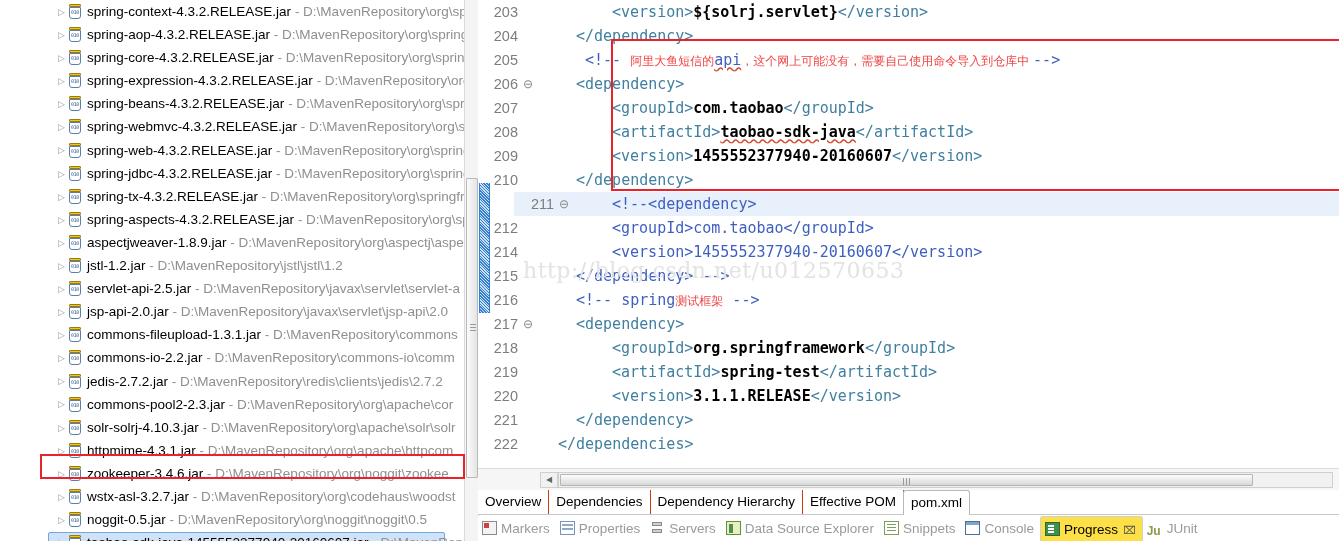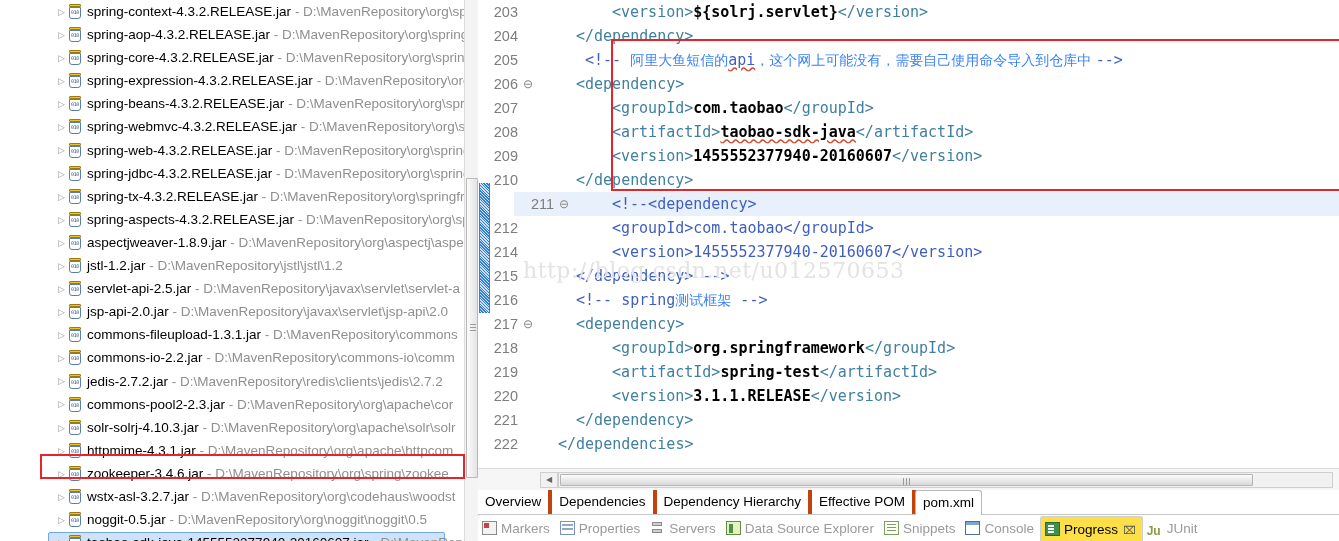--- a/index.html
+++ b/index.html
@@ -81,21 +81,21 @@
     color:#7d7d7d;font-family:"Liberation Sans",sans-serif;font-size:14.5px;
   }
   .foldmark{
     position:absolute;left:44px;top:0;width:12px;text-align:center;
     color:#8a8a8a;font-size:12px;font-family:"Liberation Sans",sans-serif;
   }
   .codetext{position:absolute;left:62px;top:0;}
   .tag{color:#3f7f9f;}
   .txt{color:#000;font-weight:bold;}
   .cmt{color:#3f5fbf;}
-  .cmt-cn{color:#3b82f6;font-family:"DejaVu Sans","Liberation Sans",sans-serif;font-size:14px;}
+  .cmt-cn{color:#ef4444;font-family:"DejaVu Sans","Liberation Sans",sans-serif;font-size:12px;}
   .sq{text-decoration:underline;text-decoration-style:wavy;text-decoration-color:#d24b2e;}
 
   
   #gutter{position:absolute;left:0;top:0;width:14px;height:468px;background:#fff;}
   #changebar{
     position:absolute;left:1px;top:183px;width:11px;height:130px;
     background:
       repeating-linear-gradient(45deg,#2f7fd6 0 1px,#cfe0f5 1px 2px);
     border-left:1px solid #2f7fd6;border-right:1px solid #2f7fd6;box-sizing:border-box;
   }
@@ -134,21 +134,21 @@
     background:repeating-linear-gradient(to right,#9a9a9a 0 1px,transparent 1px 3px);}
 
   
   #edit-tabs{
     position:absolute;left:0;top:490px;width:861px;height:25px;
     border-bottom:1px solid #c8c8c8;box-sizing:border-box;background:#fff;
   }
   .etab{
     position:relative;float:left;height:24px;line-height:24px;
     padding:0 7px;font-size:13.5px;color:#000;
-    border-right:4px solid #c2410c;box-sizing:border-box;cursor:default;
+    border-right:1px solid #c2410c;box-sizing:border-box;cursor:default;
   }
   .etab.active{
     border:1px solid #b8b8b8;border-bottom:none;border-radius:3px 3px 0 0;
     background:#fff;margin-left:-1px;height:25px;
   }
 
   
   #view-tabs{
     position:absolute;left:0;top:516px;width:861px;height:25px;background:#fff;
   }
@@ -199,21 +199,21 @@
         <div class="tree-row lvl2"><span class="rowinner"><span class="arrow">▷</span><span class="ico jar"><span class="lid"></span><span class="body"></span></span><span class="lbl-main">aspectjweaver-1.8.9.jar</span> <span class="lbl-dim">- D:\MavenRepository\org\aspectj\aspe</span></span></div>
         <div class="tree-row lvl2"><span class="rowinner"><span class="arrow">▷</span><span class="ico jar"><span class="lid"></span><span class="body"></span></span><span class="lbl-main">jstl-1.2.jar</span> <span class="lbl-dim">- D:\MavenRepository\jstl\jstl\1.2</span></span></div>
         <div class="tree-row lvl2"><span class="rowinner"><span class="arrow">▷</span><span class="ico jar"><span class="lid"></span><span class="body"></span></span><span class="lbl-main">servlet-api-2.5.jar</span> <span class="lbl-dim">- D:\MavenRepository\javax\servlet\servlet-a</span></span></div>
         <div class="tree-row lvl2"><span class="rowinner"><span class="arrow">▷</span><span class="ico jar"><span class="lid"></span><span class="body"></span></span><span class="lbl-main">jsp-api-2.0.jar</span> <span class="lbl-dim">- D:\MavenRepository\javax\servlet\jsp-api\2.0</span></span></div>
         <div class="tree-row lvl2"><span class="rowinner"><span class="arrow">▷</span><span class="ico jar"><span class="lid"></span><span class="body"></span></span><span class="lbl-main">commons-fileupload-1.3.1.jar</span> <span class="lbl-dim">- D:\MavenRepository\commons</span></span></div>
         <div class="tree-row lvl2"><span class="rowinner"><span class="arrow">▷</span><span class="ico jar"><span class="lid"></span><span class="body"></span></span><span class="lbl-main">commons-io-2.2.jar</span> <span class="lbl-dim">- D:\MavenRepository\commons-io\comm</span></span></div>
         <div class="tree-row lvl2"><span class="rowinner"><span class="arrow">▷</span><span class="ico jar"><span class="lid"></span><span class="body"></span></span><span class="lbl-main">jedis-2.7.2.jar</span> <span class="lbl-dim">- D:\MavenRepository\redis\clients\jedis\2.7.2</span></span></div>
         <div class="tree-row lvl2"><span class="rowinner"><span class="arrow">▷</span><span class="ico jar"><span class="lid"></span><span class="body"></span></span><span class="lbl-main">commons-pool2-2.3.jar</span> <span class="lbl-dim">- D:\MavenRepository\org\apache\cor</span></span></div>
         <div class="tree-row lvl2"><span class="rowinner"><span class="arrow">▷</span><span class="ico jar"><span class="lid"></span><span class="body"></span></span><span class="lbl-main">solr-solrj-4.10.3.jar</span> <span class="lbl-dim">- D:\MavenRepository\org\apache\solr\solr</span></span></div>
         <div class="tree-row lvl2"><span class="rowinner"><span class="arrow">▷</span><span class="ico jar"><span class="lid"></span><span class="body"></span></span><span class="lbl-main">httpmime-4.3.1.jar</span> <span class="lbl-dim">- D:\MavenRepository\org\apache\httpcom</span></span></div>
-        <div class="tree-row lvl2"><span class="rowinner"><span class="arrow">▷</span><span class="ico jar"><span class="lid"></span><span class="body"></span></span><span class="lbl-main">zookeeper-3.4.6.jar</span> <span class="lbl-dim">- D:\MavenRepository\org\spring\zookee</span></span></div>
+        <div class="tree-row lvl2"><span class="rowinner"><span class="arrow">▷</span><span class="ico jar"><span class="lid"></span><span class="body"></span></span><span class="lbl-main">zookeeper-3.4.6.jar</span> <span class="lbl-dim">- D:\MavenRepository\org\noggit\zookee</span></span></div>
         <div class="tree-row lvl2"><span class="rowinner"><span class="arrow">▷</span><span class="ico jar"><span class="lid"></span><span class="body"></span></span><span class="lbl-main">wstx-asl-3.2.7.jar</span> <span class="lbl-dim">- D:\MavenRepository\org\codehaus\woodst</span></span></div>
         <div class="tree-row lvl2"><span class="rowinner"><span class="arrow">▷</span><span class="ico jar"><span class="lid"></span><span class="body"></span></span><span class="lbl-main">noggit-0.5.jar</span> <span class="lbl-dim">- D:\MavenRepository\org\noggit\noggit\0.5</span></span></div>
         <div class="tree-row lvl2 selected"><div class="selbox" style="width: 395px;"></div><span class="rowinner"><span class="arrow">▷</span><span class="ico jar"><span class="lid"></span><span class="body"></span></span><span class="lbl-main">taobao-sdk-java-1455552377940-20160607.jar</span> <span class="lbl-dim">- D:\MavenRepo</span></span></div>
       </div>
 
     <div id="exp-scroll">
       <div id="exp-thumb">
         <div class="grip"></div>
       </div>
     </div>

